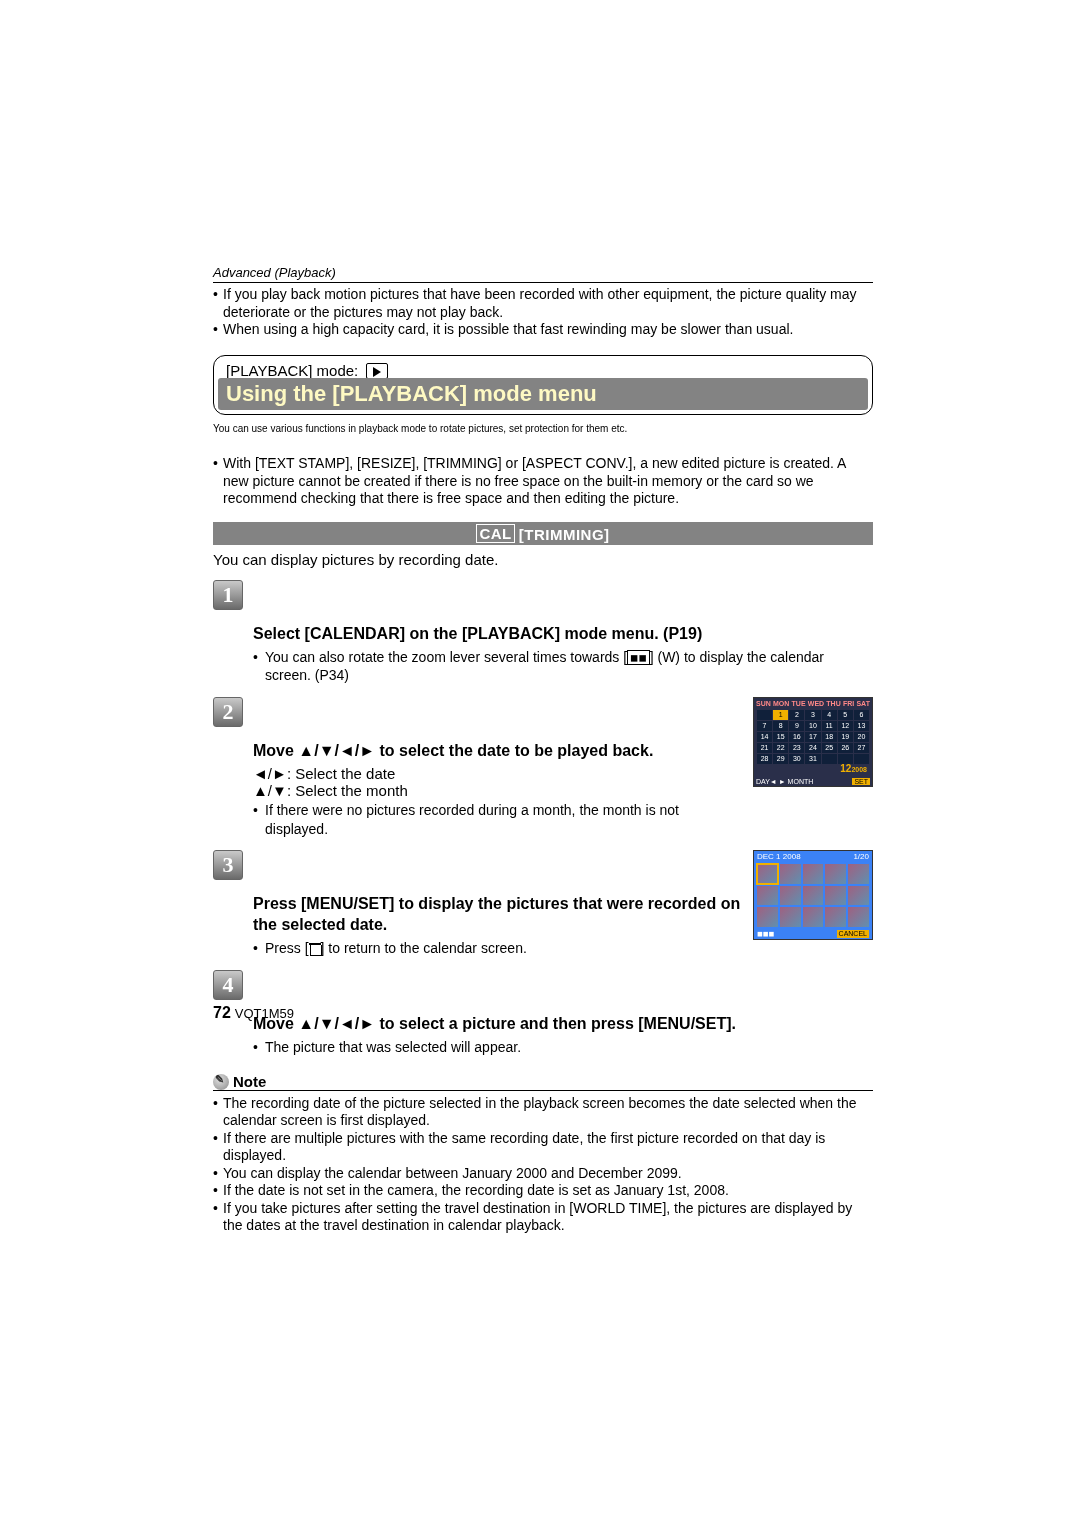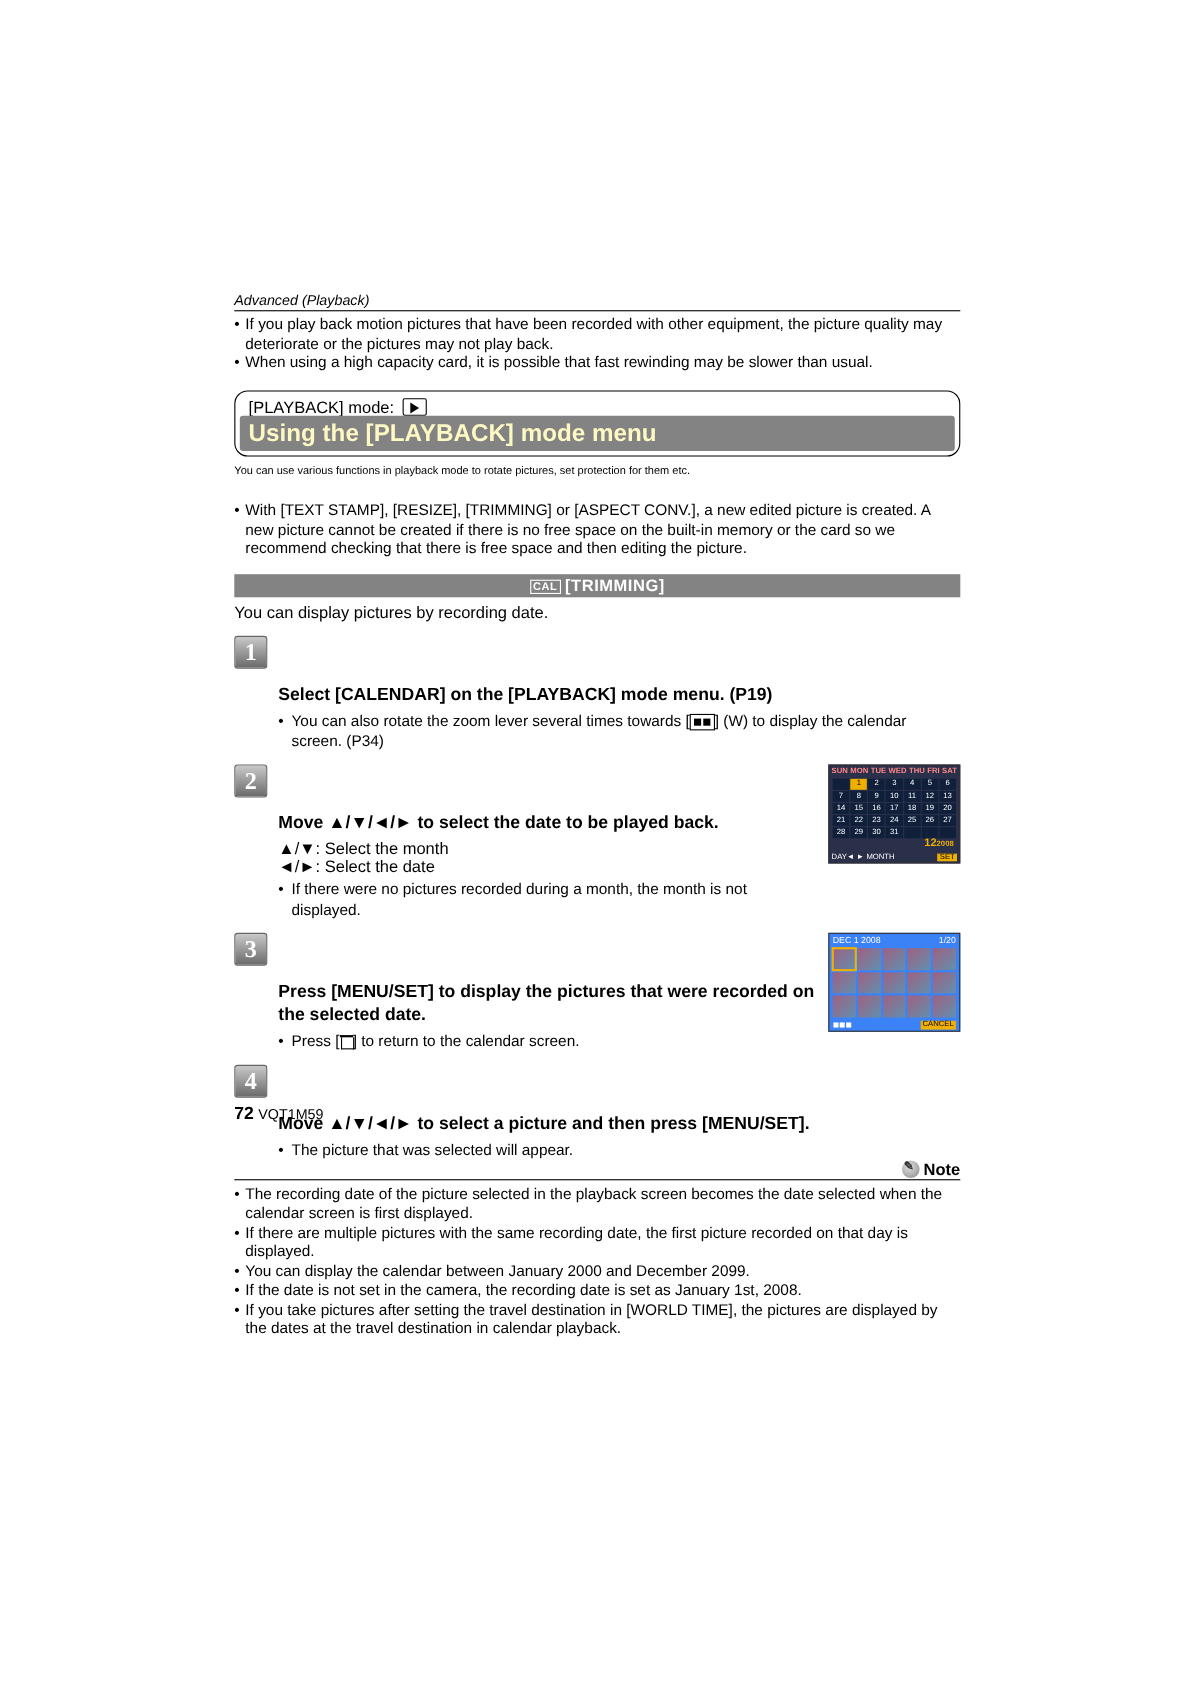--- a/index.html
+++ b/index.html
@@ -74,21 +74,21 @@
     margin-top: 14px;
     background: #838383;
     color: #fff;
     font-weight: bold;
     font-size: 15px;
     padding: 2px 0;
     text-align: center;
     letter-spacing: 0.5px;
   }
   .feature-header .cal-icon {
-    display:inline-block; border:1px solid #fff; font-size:10px; padding:0 2px; margin-right:4px; vertical-align:1px;
+    display:inline-block; border:1px solid #fff; font-size:15px; padding:0 2px; margin-right:4px; vertical-align:1px;
   }
   .feature-desc {
     margin-top: 6px;
     font-size: 15px;
   }
   .step {
     display: flex;
     margin-top: 12px;
     align-items: flex-start;
   }
@@ -147,23 +147,23 @@
     position:relative;
     overflow:hidden;
   }
   .screen-thumbs .top { position:absolute; top:1px; left:3px; right:3px; display:flex; justify-content:space-between; color:#fff; font-size:8px;}
   .screen-thumbs .th-grid { position:absolute; top:13px; left:3px; right:3px; bottom:12px; display:grid; grid-template-columns:repeat(5,1fr); grid-auto-rows:1fr; gap:2px;}
   .screen-thumbs .th-grid div{ background:linear-gradient(135deg,#a06080,#6090b0);}
   .screen-thumbs .th-grid div.sel{ outline:2px solid #f0b000; outline-offset:-1px;}
   .screen-thumbs .foot{ position:absolute; bottom:1px; left:3px; right:3px; display:flex; justify-content:space-between; font-size:7px; color:#fff;}
   .screen-thumbs .foot .cancel{ background:#f0b000;color:#000;padding:0 2px;}
   .note-head {
+    margin-top:16px;
     font-weight:bold;
     font-size:15px;
-    text-align:right;
   }
   .note-icon{
     display:inline-block;width:16px;height:16px;border-radius:50%;
     background:radial-gradient(circle at 40% 35%, #e0e0e0, #888);
     vertical-align:-3px; position:relative; margin-right:4px;
   }
   .note-icon::after{
     content:"✎"; position:absolute; left:2px; top:-1px; font-size:11px; color:#333;
   }
   .note-underline{ border-bottom:1px solid #000; padding-bottom:0; display:inline-block; width:100%; }
@@ -224,22 +224,22 @@
   </div>
 
   <div class="step-with-img">
     <div class="left">
       <div class="step-num">2</div>
       <div class="step-body">
         <div class="step-title">
           <span>Move </span><span class="arrows">▲/▼/◄/►</span><span> to select the date to be played back.</span>
         </div>
         <div class="step-details" style="font-size:15px;">
+          <div><span class="arrows">◄/►</span><span>:  Select the date</span></div>
           <div><span class="arrows">▲/▼</span><span>:  Select the month</span></div>
-          <div><span class="arrows">◄/►</span><span>:  Select the date</span></div>
           <ul style="margin-top:2px;">
             <li>If there were no pictures recorded during a month, the month is not displayed.</li>
           </ul>
         </div>
       </div>
     </div>
     <div class="step-right-img">
       <div class="screen-cal">
         <div class="days">
           <span>SUN</span>

